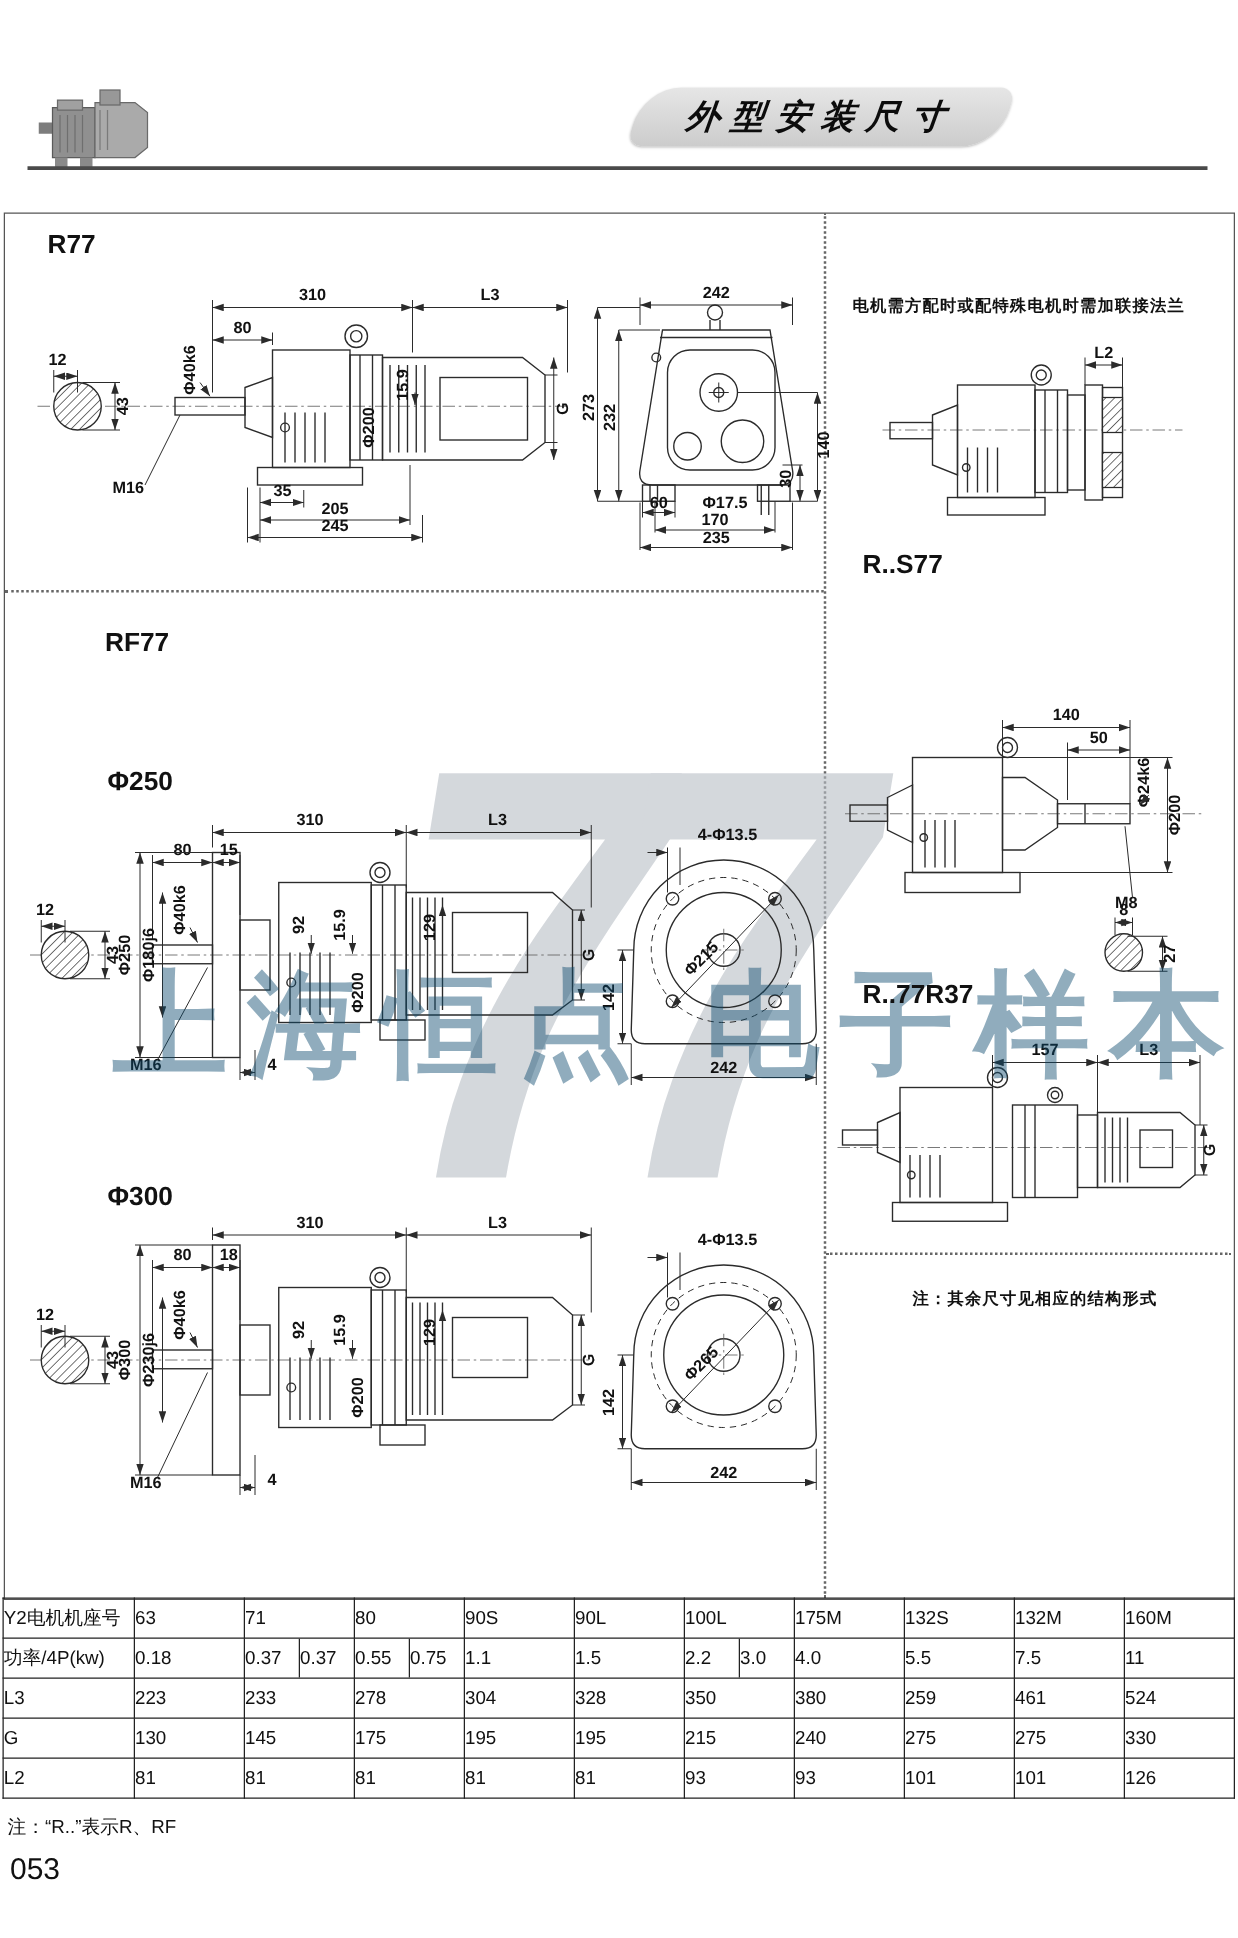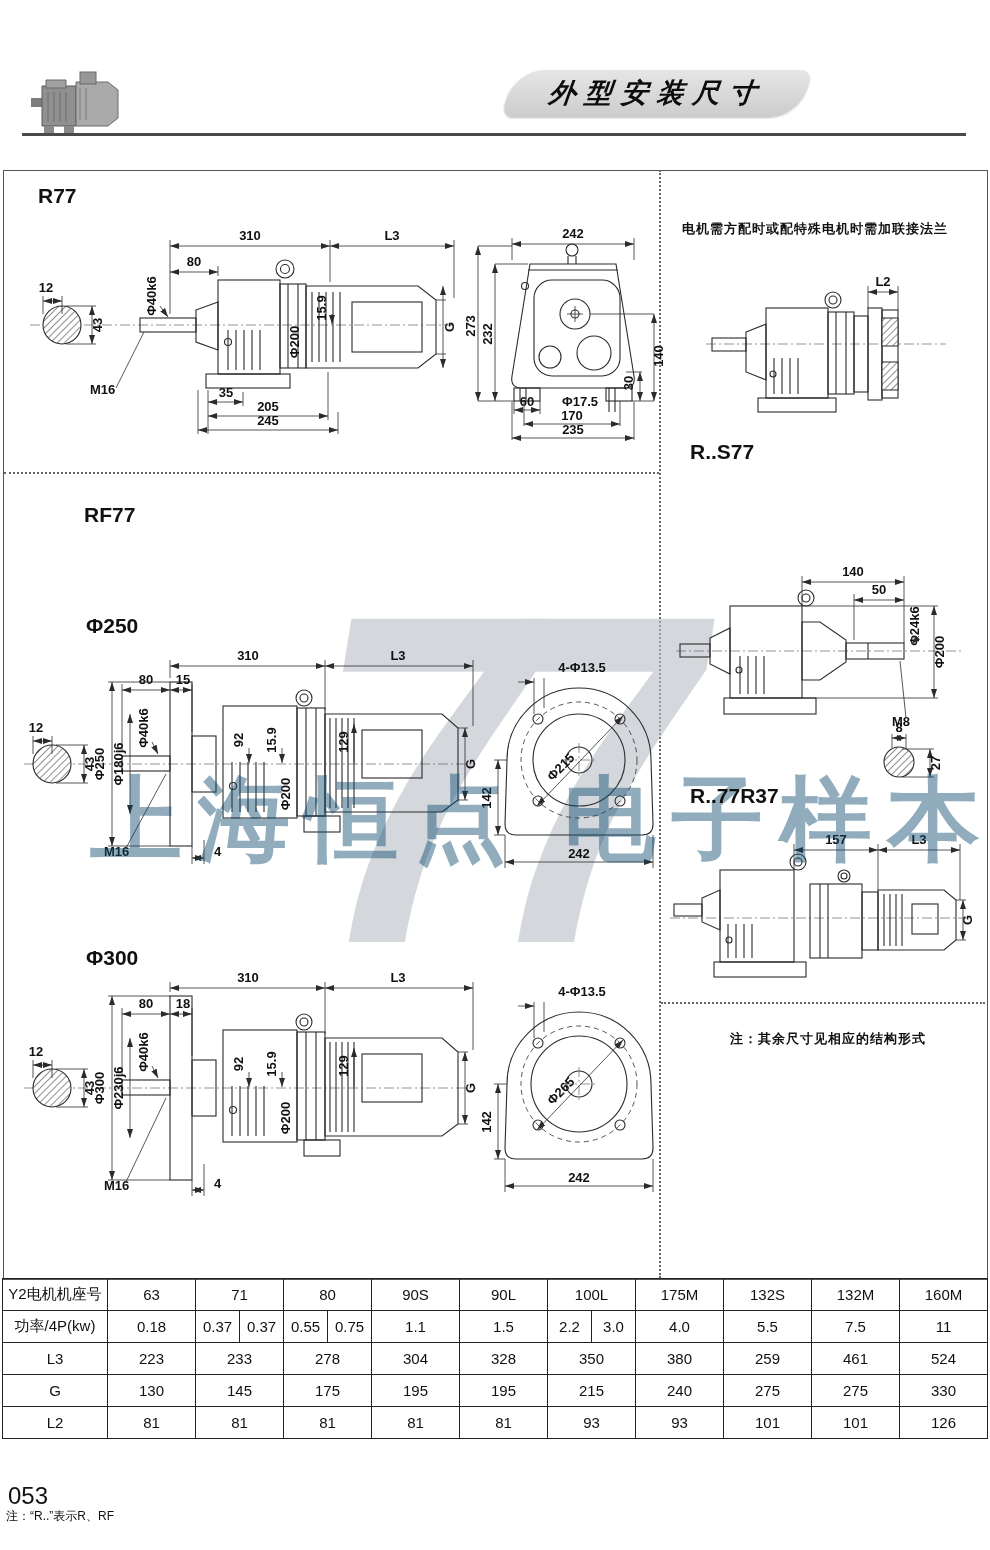--- a/index.html
+++ b/index.html
@@ -24,28 +24,28 @@
   
   svg.drw{position:absolute;z-index:2;overflow:visible}
   .ln{stroke:#2b2b2b;stroke-width:1.1;fill:none}
   .dim{stroke:#2b2b2b;stroke-width:.8;fill:none}
   .cl{stroke:#666;stroke-width:.7;fill:none;stroke-dasharray:10 3 2 3}
   .dash{stroke:#2b2b2b;stroke-width:.8;fill:none;stroke-dasharray:5 4}
   svg text{font-family:"Liberation Sans",sans-serif;fill:#111}
   .dt{font-size:13px;font-weight:bold}
   
   .spec{position:absolute;left:2px;top:1278px;width:986px;border-collapse:collapse;z-index:4;table-layout:fixed}
-  .spec td{border:1.6px solid #222;height:31px;text-align:center;font-size:15px;padding:0}
+  .spec td{border:1.6px solid #222;height:31px;text-align:left;font-size:15px;padding:0}
   .spec td.lbl{font-weight:normal}
   .spec td.split{padding:0}
   .spec td.split{display:table-cell}
   .spec td.split .half{display:flex;width:100%;height:100%}
   .spec td.split .half span{flex:1;line-height:31px}
   .spec td.split .half span + span{border-left:1.6px solid #222}
-  .ftnote{position:absolute;left:6px;top:1508px;font-size:12px;z-index:4}
+  .ftnote{position:absolute;left:6px;top:1452px;font-size:15px;z-index:4}
   .pageno{position:absolute;left:8px;top:1482px;font-size:24px;z-index:4}
 </style>
 </head>
 <body>
 
 <svg class="abs" style="left:28px;top:62px" width="104" height="76" viewBox="0 0 104 76">
   <rect x="3" y="36" width="12" height="9" fill="#7d7d7d"></rect>
   <path d="M14,24 h34 v40 h-34 z" fill="#909090" stroke="#5a5a5a"></path>
   <path d="M18,18 h20 v8 h-20 z" fill="#a0a0a0" stroke="#6a6a6a"></path>
   <path d="M48,20 h32 l10,8 v28 l-10,8 h-32 z" fill="#aaaaaa" stroke="#6a6a6a"></path>
@@ -69,21 +69,21 @@
 <div class="hdiv1"></div>
 <div class="hdiv2"></div>
 
 <div class="wm77">77</div>
 <div class="wmred">上海恒点 电子样本</div>
 
 <div class="sec big" style="left:38px;top:184px">R77</div>
 <div class="sec big" style="left:84px;top:503px">RF77</div>
 <div class="sec big" style="left:86px;top:614px">Φ250</div>
 <div class="sec big" style="left:86px;top:946px">Φ300</div>
-<div class="note-cn" style="left:682px;top:220px;width:300px">电机需方配时或配特殊电机时需加联接法兰</div>
+<div class="note-cn" style="left:682px;top:236px;width:300px">电机需方配时或配特殊电机时需加联接法兰</div>
 <div class="sec big" style="left:690px;top:440px">R..S77</div>
 <div class="sec big" style="left:690px;top:784px">R..77R37</div>
 <div class="note-cn" style="left:730px;top:1030px;font-weight:bold">注：其余尺寸见相应的结构形式</div>
 
 <svg class="drw" style="left:22px;top:222px" width="440" height="215" viewBox="0 0 440 215">
   <defs>
     <marker id="a1" markerWidth="10" markerHeight="8" refX="9" refY="3" orient="auto-start-reverse" markerUnits="userSpaceOnUse">
         <path d="M0,0L9,3L0,6z" fill="#2b2b2b"></path>
       </marker>
     <pattern id="h1" width="5" height="5" patternUnits="userSpaceOnUse" patternTransform="rotate(45)">

